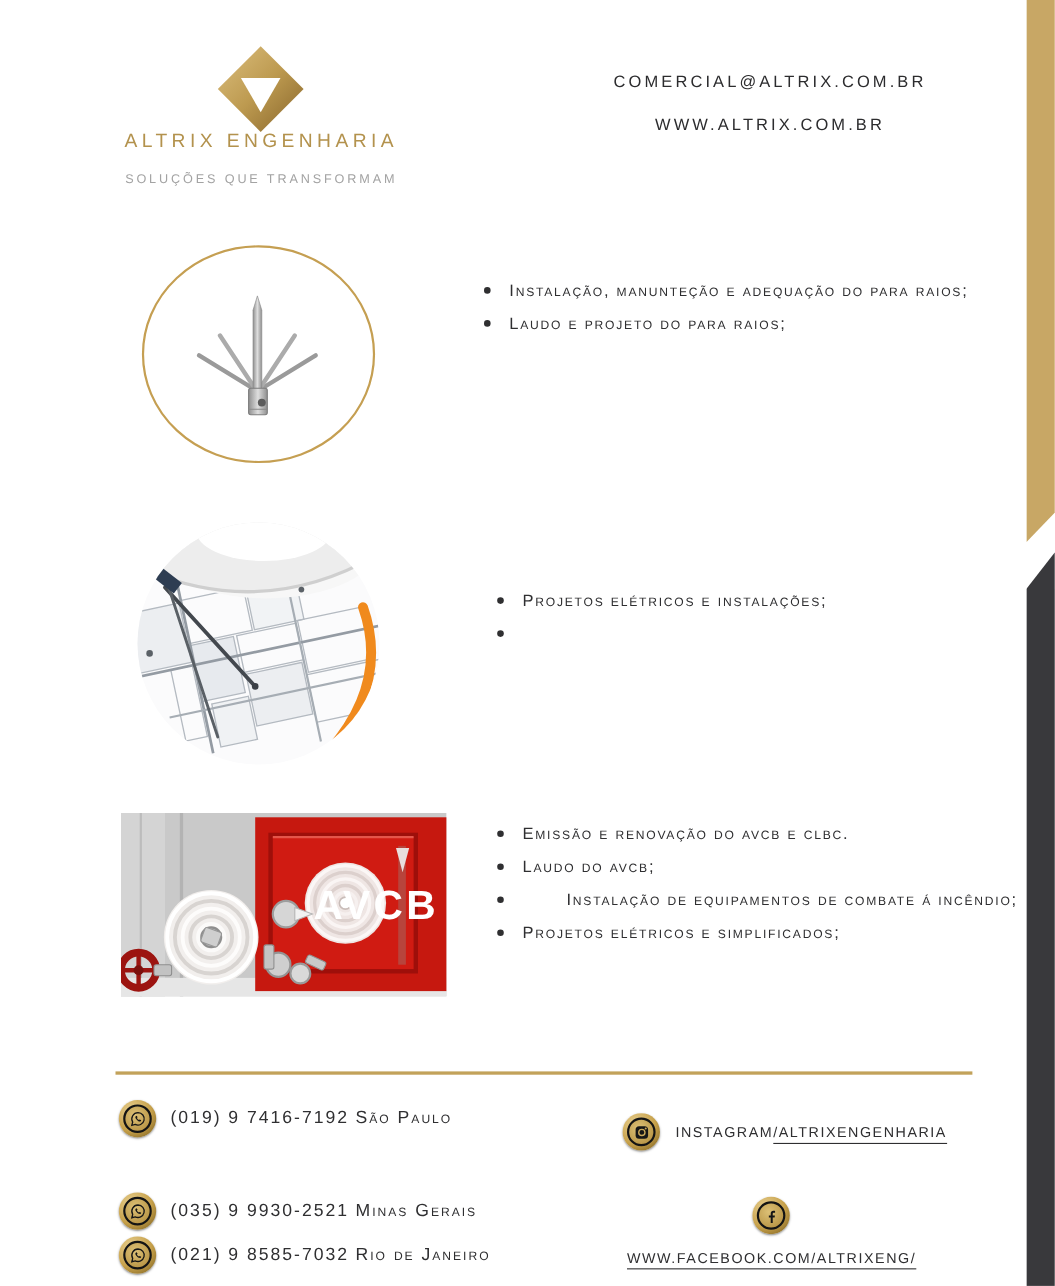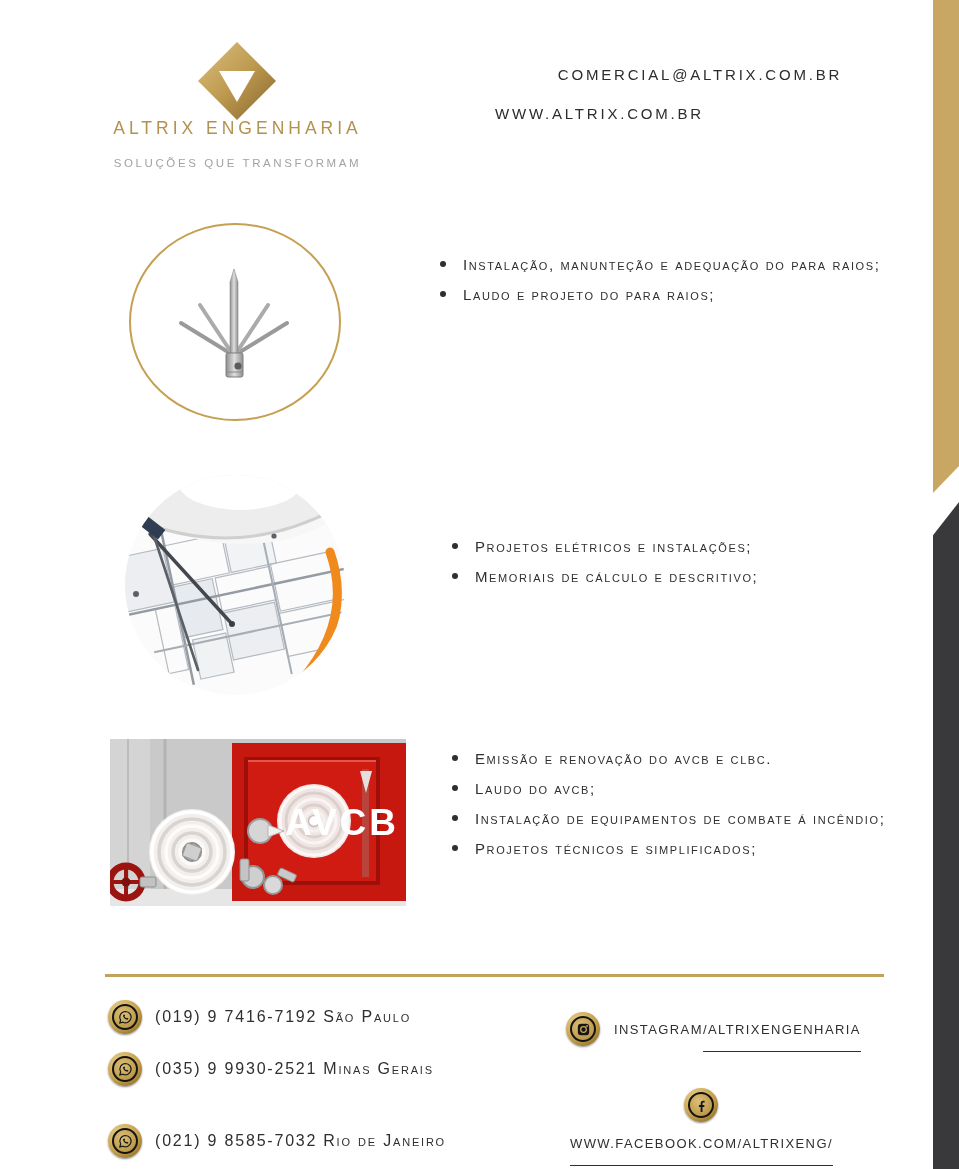--- a/index.html
+++ b/index.html
@@ -13,57 +13,57 @@
     background:#39393c; clip-path:polygon(0 5%,100% 0,100% 100%,0 100%); }
 
   
   .logo-diamond { position:absolute; left:196px; top:40px; width:82px; height:82px; }
   .brand-name { position:absolute; left:75px; top:118px; width:325px; text-align:center;
     color:#b3924d; font-size:17.5px; letter-spacing:4px; text-transform:uppercase; }
   .brand-tagline { position:absolute; left:75px; top:157px; width:325px; text-align:center;
     color:#a3a3a3; font-size:11.5px; letter-spacing:2.6px; text-transform:uppercase; }
   .hdr-email { position:absolute; left:495px; top:66px; width:410px; text-align:center;
     color:#2c2c2e; font-size:15px; letter-spacing:2.8px; text-transform:uppercase; }
-  .hdr-site  { position:absolute; left:495px; top:105px; width:410px; 
+  .hdr-site  { position:absolute; left:495px; top:105px; width:410px; text-align:center;
     color:#2c2c2e; font-size:15px; letter-spacing:2.8px; text-transform:uppercase; }
 
   
   .fig { position:absolute; }
   .fig-rod   { left:128px; top:222px; width:214px; height:200px; }
   .fig-plan  { left:122px; top:474px; width:226px; height:222px; }
   .fig-avcb  { left:110px; top:739px; width:296px; height:167px; }
 
   
   .blist { position:absolute; color:#2f2f31; font-size:15px; font-variant:small-caps;
     letter-spacing:1.6px; line-height:28px; }
   .blist-1 { left:440px; top:251px; width:492px; }
   .blist-2 { left:452px; top:533px; width:480px; }
   .blist-3 { left:452px; top:745px; width:485px; }
   .brow { display:flex; align-items:flex-start; margin-bottom:2px; }
   .bdot { flex:0 0 6px; width:6px; height:6px; border-radius:50%; background:#2f2f31;
     margin-top:10px; margin-right:17px; }
   .btext { display:block; }
-  .btext.just { width:458px; text-align:justify; }
+  .btext.just { width:458px; text-align:justify;margin-left:40px; }
 
   
   .divider { position:absolute; left:105px; top:974px; width:779px; height:3px; background:#c2a25a; }
 
   
   .phone-row { position:absolute; display:flex; align-items:center; gap:13px; }
   .phone-1 { left:108px; top:1000px; }
-  .phone-2 { left:108px; top:1052px; }
+  .phone-2 { left:108px; top:1084px; }
   .phone-3 { left:108px; top:1093px;margin-top:31px; }
   .phone-text { color:#2f2f31; font-size:16px; font-variant:small-caps; letter-spacing:1.8px; white-space:nowrap; }
   .phone-text .region { margin-left:6px; }
 
   .social-row { position:absolute; display:flex; align-items:center; gap:14px; }
   .social-1 { left:566px; top:1012px; }
   .social-2 { left:570px; top:1088px;flex-direction:column; }
   .social-text { color:#2f2f31; font-size:13px; letter-spacing:1.4px; text-transform:uppercase; white-space:nowrap; }
-  .u { border-bottom:1.5px solid #2f2f31; padding-bottom:14px; }
+  .u { border-bottom:1.5px solid #2f2f31; padding-bottom:2px; }
 
   
   .coin { width:34px; height:34px; border-radius:50%;
     background:radial-gradient(circle at 35% 30%, #ead293, #c6a04a 55%, #6f5518 100%);
     display:flex; align-items:center; justify-content:center; box-shadow:0 1px 2px rgba(0,0,0,.45); }
   .coin-inner { width:26px; height:26px; border-radius:50%;
     background:radial-gradient(circle at 40% 35%, #dcc076, #b08b3a);
     border:2px solid #141414; display:flex; align-items:center; justify-content:center; }
   .coin-inner svg { width:17px; height:17px; display:block; }
 </style>
@@ -162,21 +162,20 @@
     </g>
   </svg>
 
   <div class="blist blist-2">
     <div class="brow">
       <span class="bdot"></span>
       <span class="btext">Projetos elétricos e instalações;</span>
     </div>
     <div class="brow">
       <span class="bdot"></span>
-      <span class="btext">Memoriais de cálculo e descritivo;</span>
     </div>
   </div>
 
   <svg class="fig fig-avcb" viewBox="0 0 296 167">
     <rect x="0" y="0" width="296" height="167" fill="#c9c9c9"></rect>
     <rect x="0" y="0" width="40" height="167" fill="#d4d4d4"></rect>
     <line x1="55" y1="0" x2="55" y2="167" stroke="#b3b3b3" stroke-width="3"></line>
     <line x1="18" y1="0" x2="18" y2="167" stroke="#bcbcbc" stroke-width="2"></line>
     <rect x="0" y="150" width="296" height="17" fill="#e6e6e6"></rect>
 
@@ -235,21 +234,21 @@
     <div class="brow">
       <span class="bdot"></span>
       <span class="btext">Laudo do avcb;</span>
     </div>
     <div class="brow">
       <span class="bdot"></span>
       <span class="btext just">Instalação de equipamentos de combate á incêndio;</span>
     </div>
     <div class="brow">
       <span class="bdot"></span>
-      <span class="btext">Projetos técnicos e simplificados;</span>
+      <span class="btext">Projetos elétricos e simplificados;</span>
     </div>
   </div>
 
   <div class="divider"></div>
 
   <div class="phone-row phone-1">
     <span class="coin">
         <span class="coin-inner">
       <svg viewBox="0 0 24 24">
             <path d="M12 3.5a8 8 0 0 0-6.9 12l-1.1 4.3 4.4-1.1A8 8 0 1 0 12 3.5z" fill="none" stroke="#161616" stroke-width="1.7"></path>

